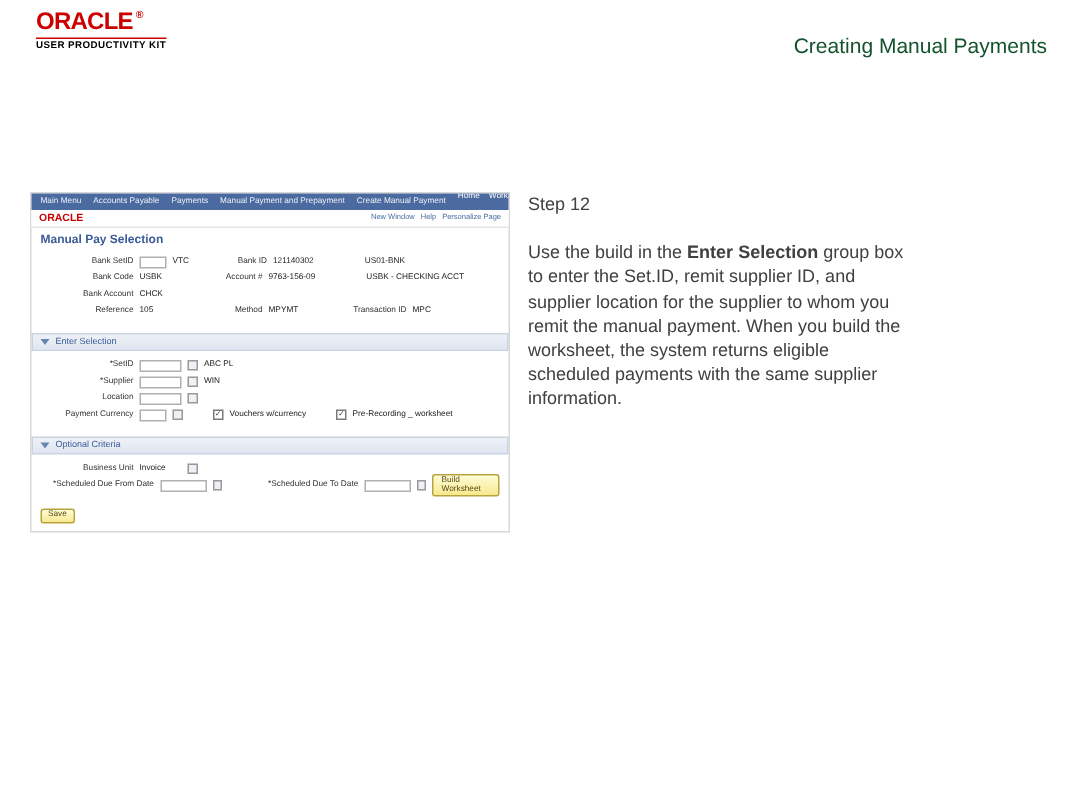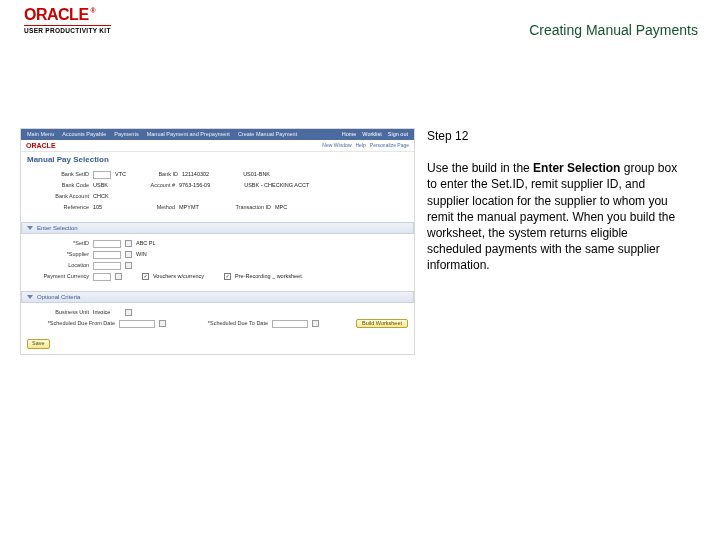--- a/index.html
+++ b/index.html
@@ -62,21 +62,21 @@
   .main {
     display: flex;
     align-items: flex-start;
     padding: 0 20px;
     margin-top: 78px;
     gap: 12px;
   }
 
   
   .shot {
-    width: 395px;
+    width: 320px;
     border: 1px solid #d8d8d8;
     background: #fff;
     font-size: 6px;
     color: #333;
     line-height: 1;
   }
   .shot .topnav {
     background: #4a6aa0;
     color: #fff;
     height: 11px;
@@ -187,21 +187,21 @@
     color: #5a4a10;
     padding: 1px 4px;
     border-radius: 2px;
     margin: 4px 6px 5px;
   }
 
   
   .instr {
     width: 255px;
     font-size: 12px;
-    color: #000000;
+    color: #404040;
     line-height: 1.35;
   }
   .instr .step {
     margin-bottom: 16px;
   }
   .instr strong { font-weight: bold; }
 </style>
 </head>
 <body>
 

